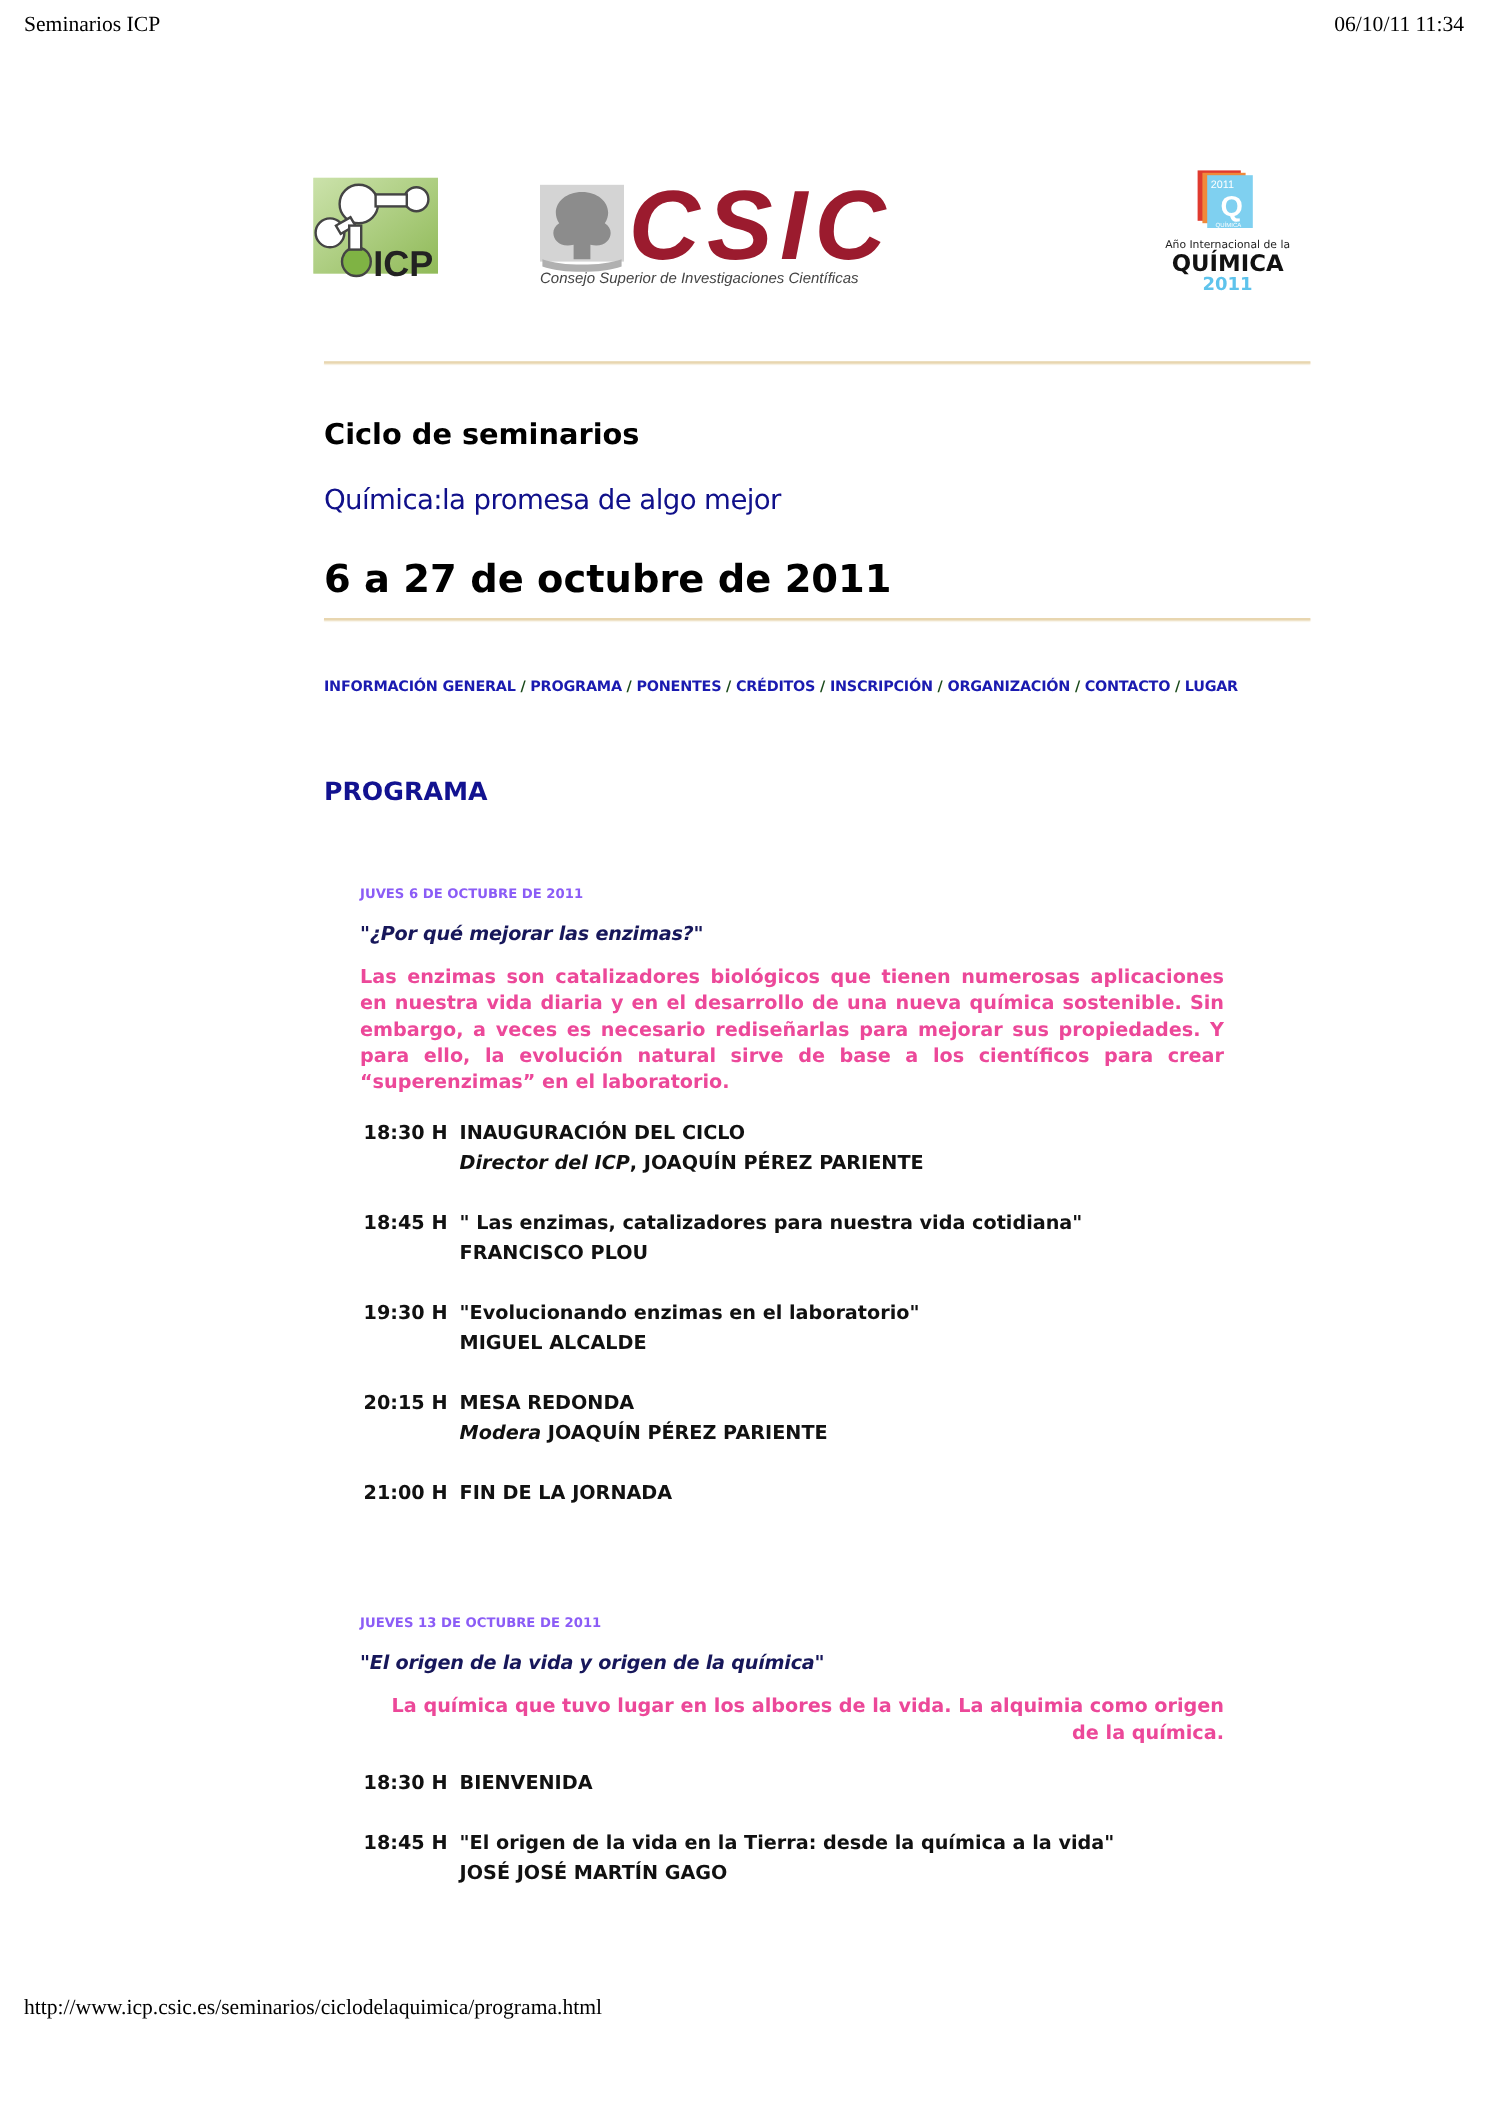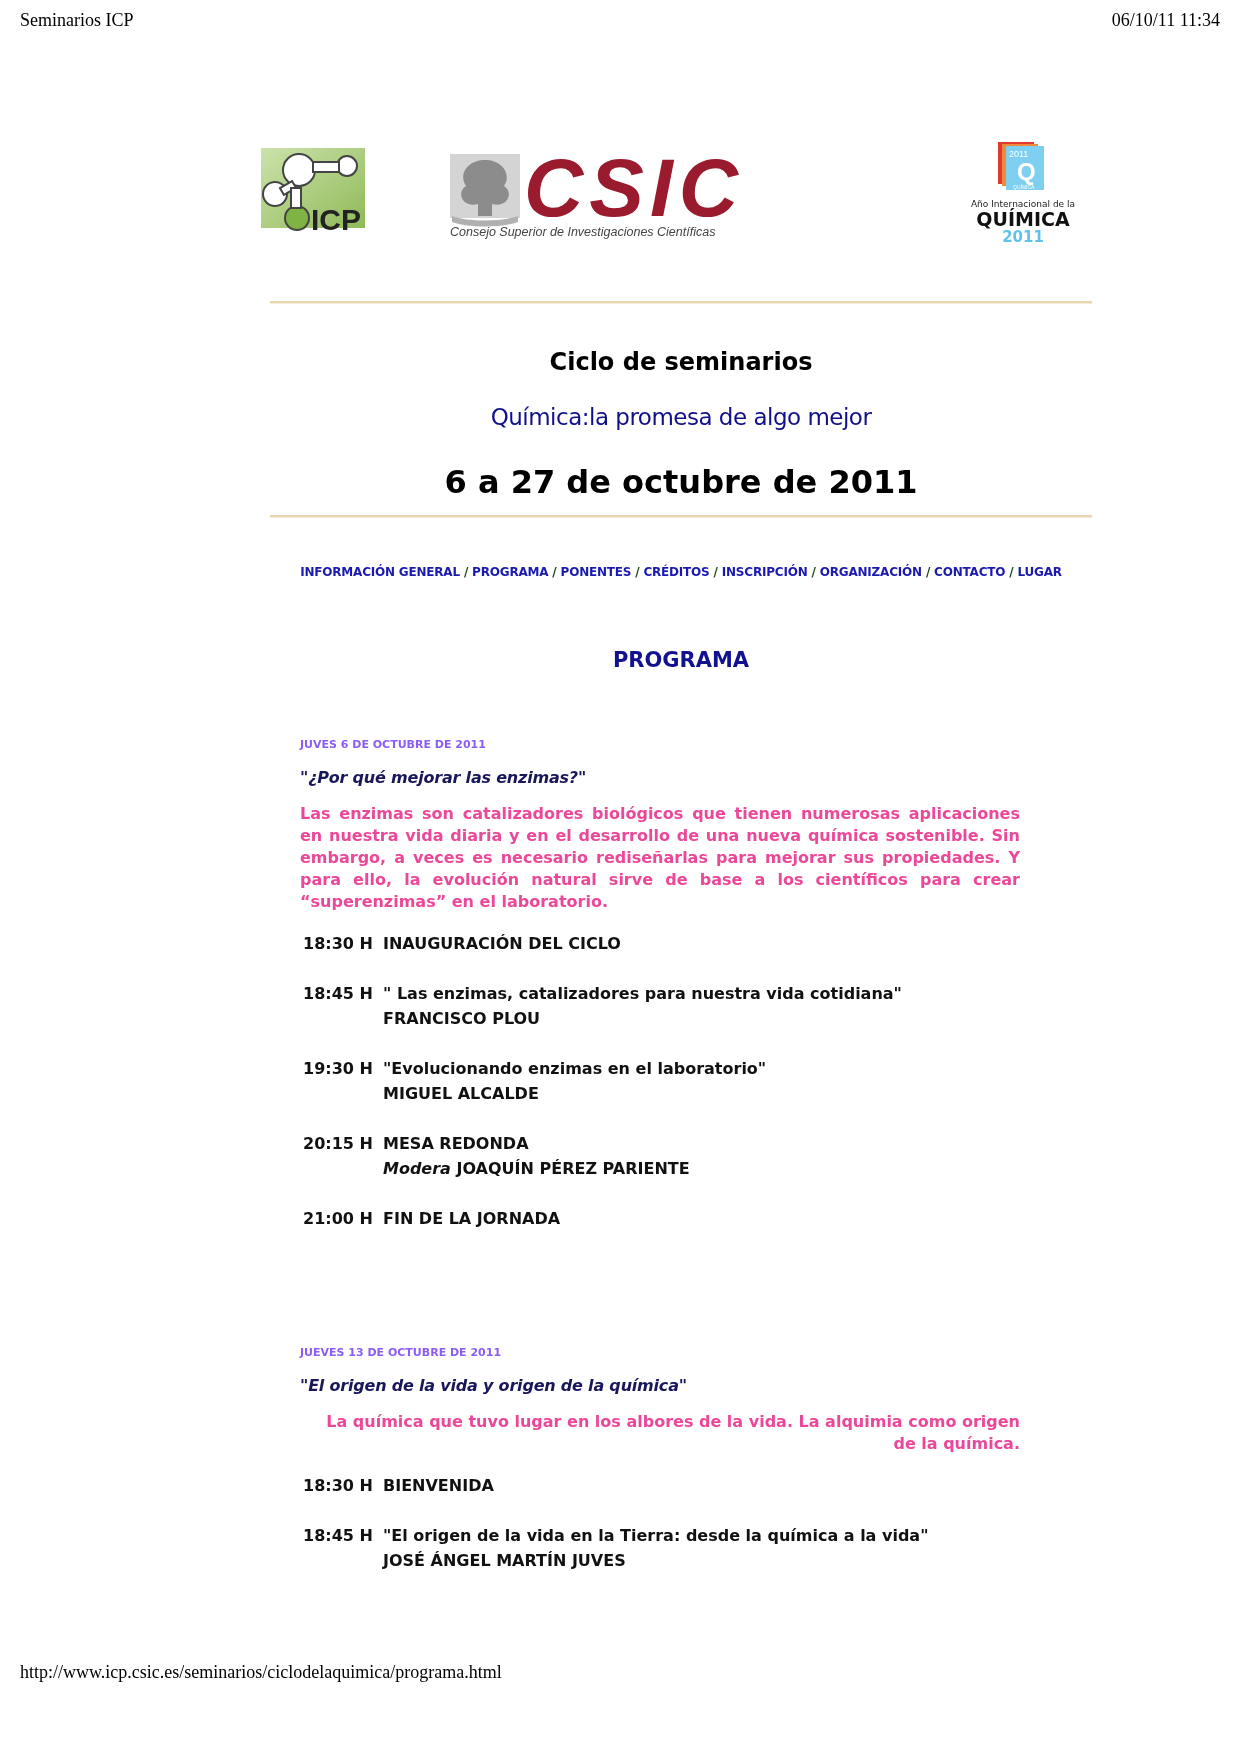--- a/index.html
+++ b/index.html
@@ -11,21 +11,21 @@
 
     
     .logo-icp { position: absolute; left: 261px; top: 148px; width: 104px; height: 92px; }
     .logo-csic { position: absolute; left: 448px; top: 150px; width: 350px; height: 90px; font-style: italic; }
     .logo-aiq { position: absolute; left: 968px; top: 140px; width: 110px; height: 110px; }
 
     .sep { position: absolute; left: 270px; width: 822px; height: 2px; background: #e8d6b0; box-shadow: 0 1px 1px #f3ead6; }
     .sep1 { top: 301px; }
     .sep2 { top: 515px; }
 
-    .center { position: absolute; left: 270px; width: 822px; text-align: center; }
+    .center { position: absolute; left: 270px; width: 822px; text-align: left; }
     .h-ciclo { top: 348px; font-family: "DejaVu Sans", sans-serif; font-weight: bold; font-size: 24px; color: #000; }
     .h-sub { top: 404px; font-family: "DejaVu Sans", sans-serif; font-size: 23px; color: #10108a; letter-spacing: -0.5px; }
     .h-date { top: 463px; font-family: "DejaVu Sans", sans-serif; font-weight: bold; font-size: 32px; color: #000; }
 
     .nav { top: 565px; font-family: "DejaVu Sans", sans-serif; font-weight: bold; font-size: 12px; color: #1010b0; letter-spacing: -0.2px; }
     .nav a { color: #1a1ab0; text-decoration: none; cursor: pointer; }
     .nav .slash { color: #1a4a1a; margin: 0 4px; }
 
     .h-programa { top: 648px; font-family: "DejaVu Sans", sans-serif; font-weight: bold; font-size: 21px; color: #121290; }
 
@@ -110,20 +110,21 @@
 
 <section class="content" style="top:738px;">
   <div class="day-title">JUVES 6 DE OCTUBRE DE 2011</div>
   <div class="talk-title">"¿Por qué mejorar las enzimas?"</div>
   <p class="desc">Las enzimas son catalizadores biológicos que tienen numerosas aplicaciones en nuestra vida diaria y en el desarrollo de una nueva química sostenible. Sin embargo, a veces es necesario rediseñarlas para mejorar sus propiedades. Y para ello, la evolución natural sirve de base a los científicos para crear “superenzimas” en el laboratorio.</p>
 
   <div class="item">
     <div class="time">18:30 H</div>
     <div class="body">
       <div>INAUGURACIÓN DEL CICLO</div>
+      <div><span class="it">Director del ICP</span><span>, </span><span>JOAQUÍN PÉREZ PARIENTE</span></div>
     </div>
   </div>
 
   <div class="item">
     <div class="time">18:45 H</div>
     <div class="body">
       <div>" Las enzimas, catalizadores para nuestra vida cotidiana"</div>
       <div>FRANCISCO PLOU</div>
     </div>
   </div>
@@ -161,16 +162,16 @@
     <div class="time">18:30 H</div>
     <div class="body">
       <div>BIENVENIDA</div>
     </div>
   </div>
 
   <div class="item">
     <div class="time">18:45 H</div>
     <div class="body">
       <div>"El origen de la vida en la Tierra: desde la química a la vida"</div>
-      <div>JOSÉ ÁNGEL MARTÍN JUVES</div>
+      <div>JOSÉ JOSÉ MARTÍN GAGO</div>
     </div>
   </div>
 </section>
 
 </body></html>

